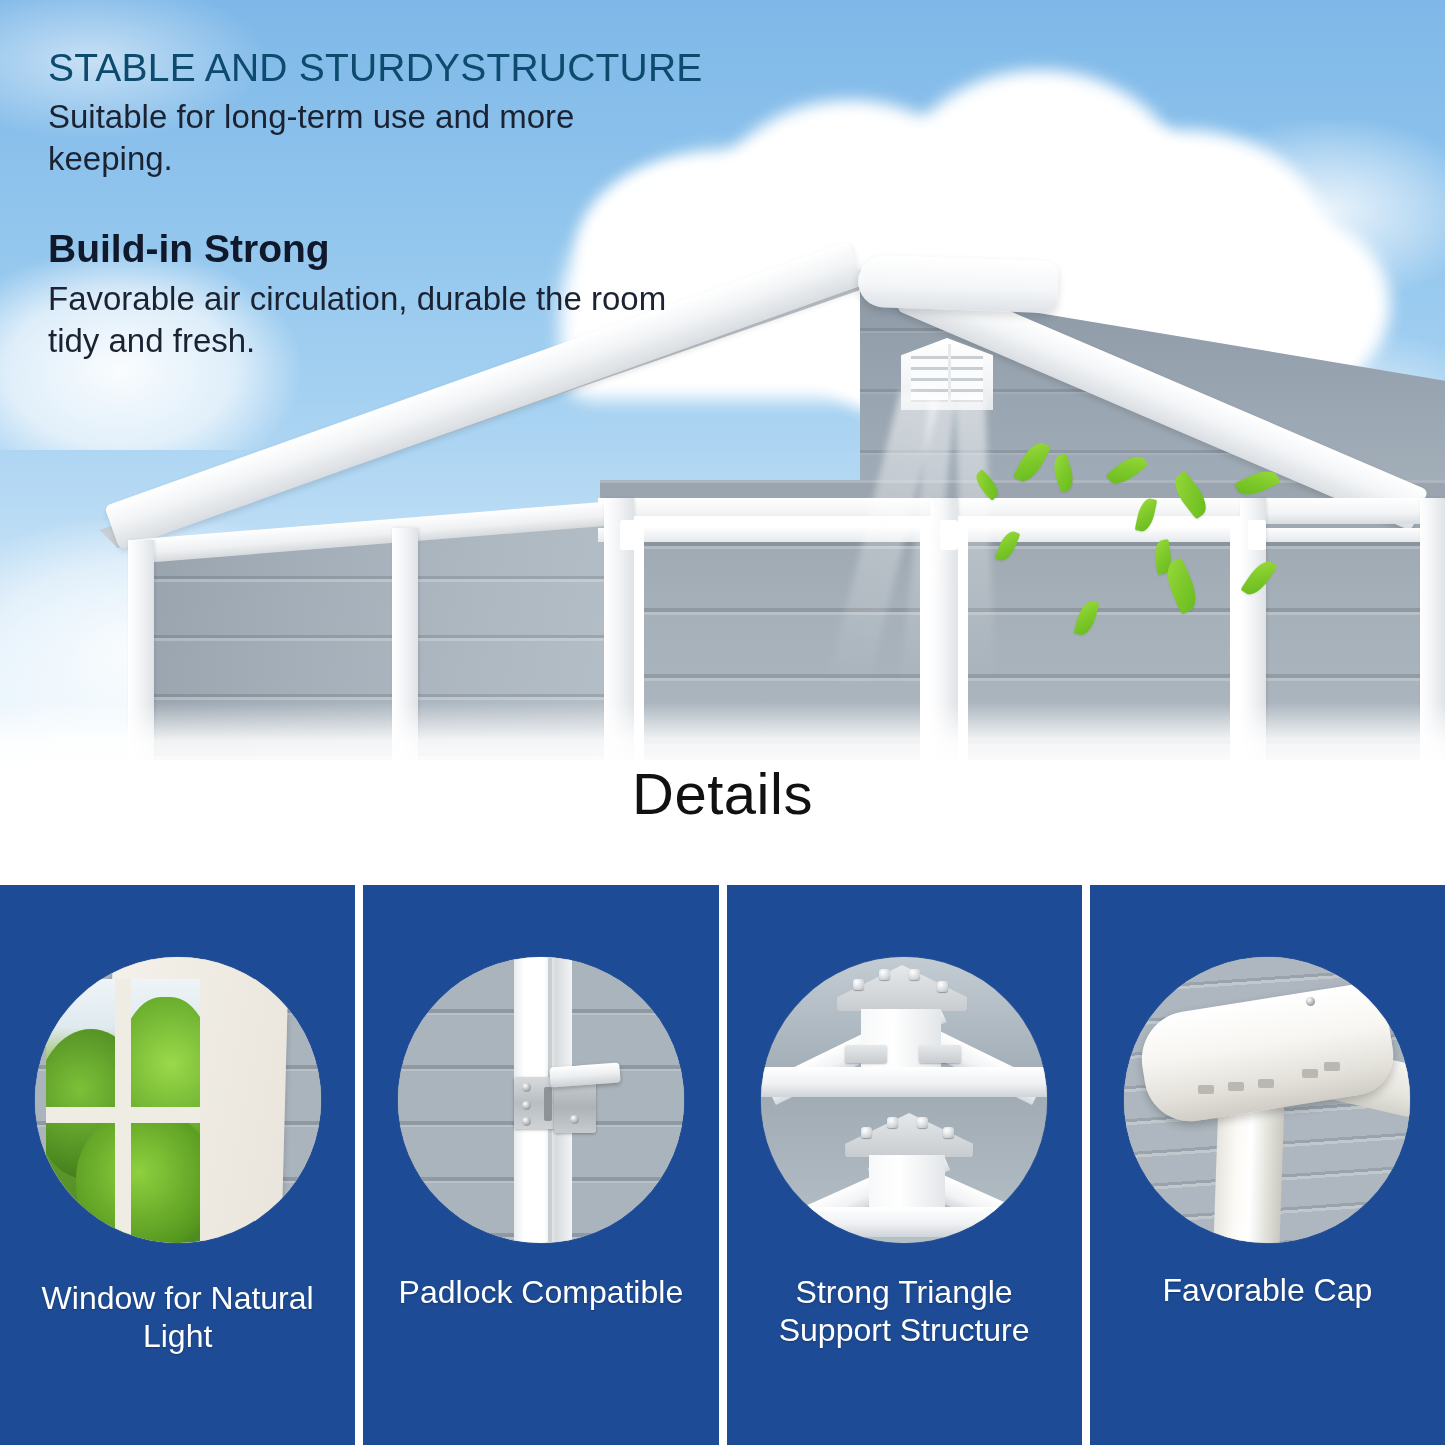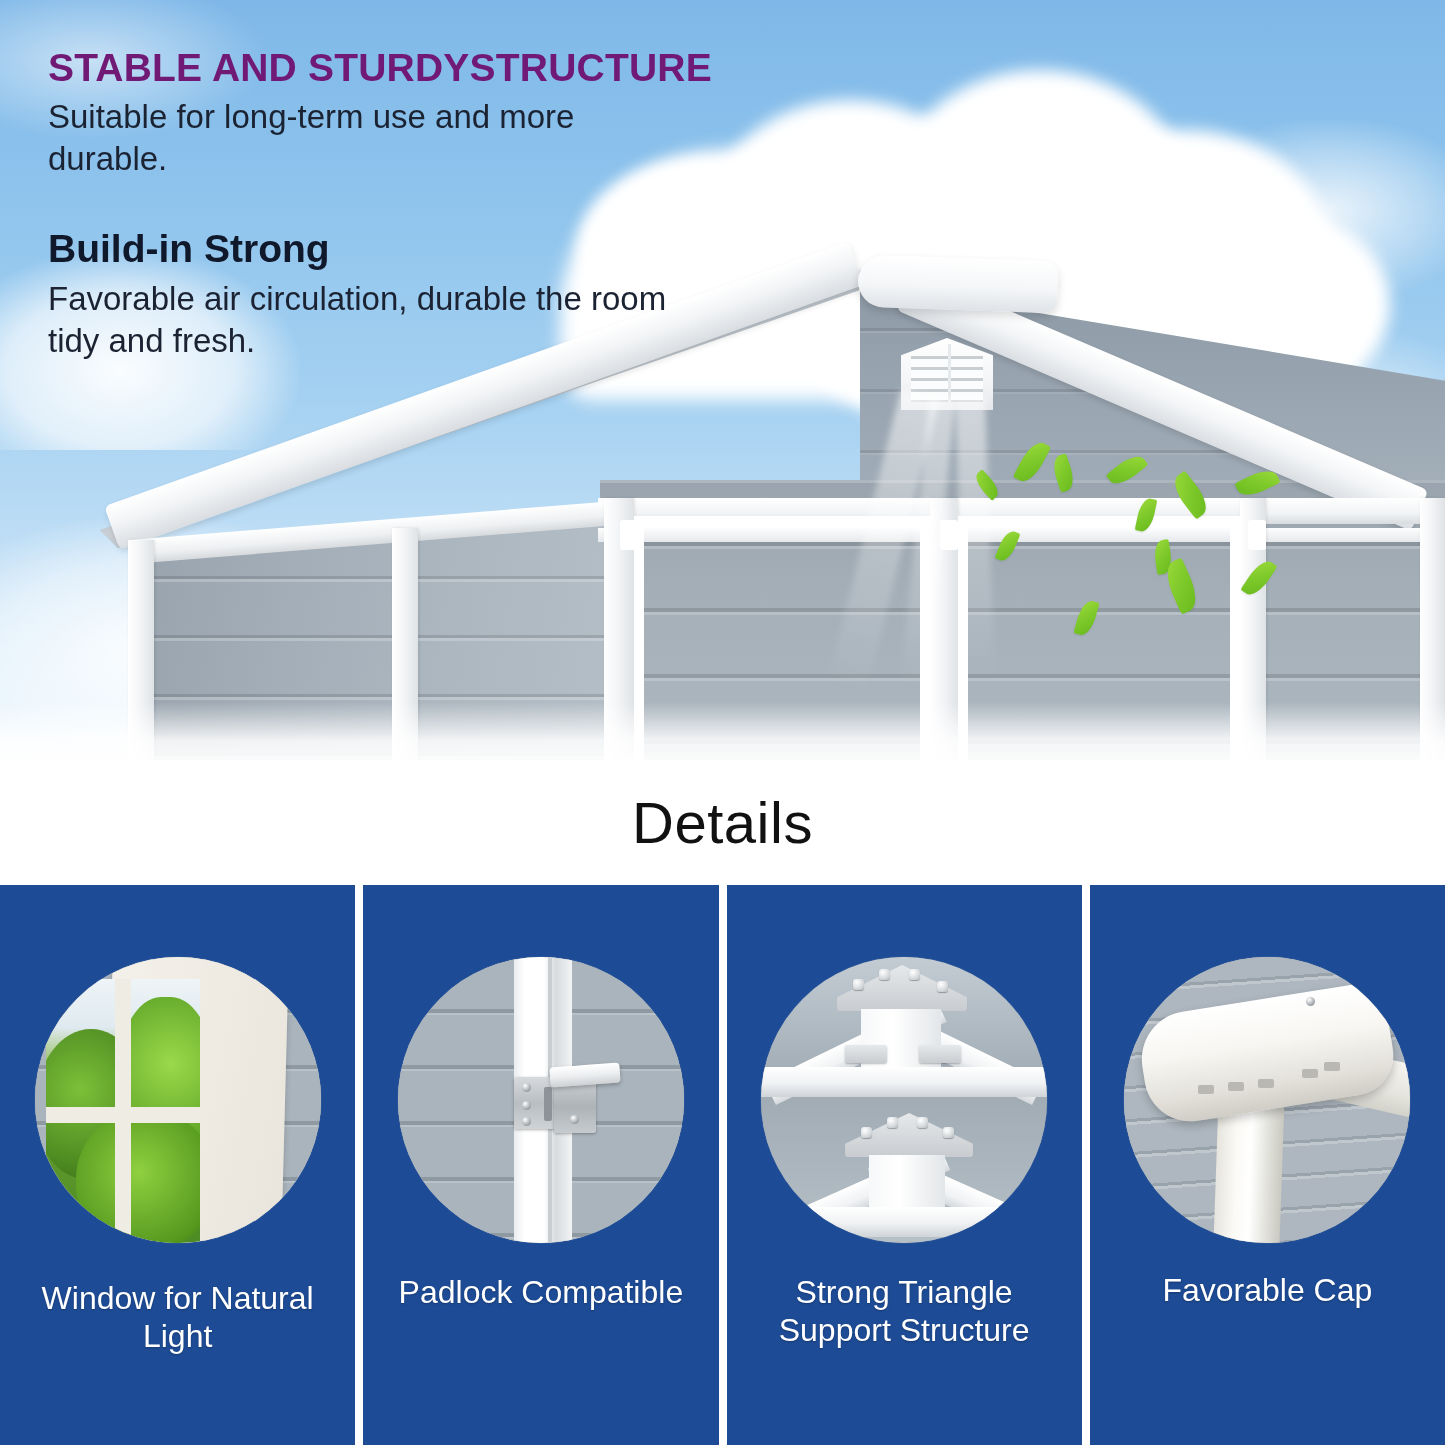--- a/index.html
+++ b/index.html
@@ -180,34 +180,34 @@
 
   
   .ray{
     position:absolute; background:linear-gradient(180deg, rgba(255,255,255,.55), rgba(255,255,255,0));
     transform-origin:top center; filter:blur(3px);
   }
 
   
   .hero-text{ position:absolute; left:48px; top:46px; z-index:50; }
   .h-title{
-    font-size:39px; letter-spacing:.2px; color:#701a75; font-weight:700;
+    font-size:39px; letter-spacing:.2px; color:#0c4a6e; font-weight:400;
     line-height:1.12; white-space:nowrap;
   }
   .h-body{
     font-size:33px; color:#1b2333; font-weight:400; line-height:1.27;
     margin-top:6px; max-width:640px;
   }
   .blk2{ margin-top:48px; }
   .h-title2{ font-size:39px; color:#10182b; font-weight:700; line-height:1.15; }
 
   
   .details-band{
     position:absolute; left:0; top:760px; width:1445px; height:125px;
-    background:#ffffff; display:flex; align-items:center; justify-content:center;
+    background:#ffffff; display:flex; align-items:flex-start; justify-content:center;
   }
   .details-title{ font-size:58px; color:#111111; font-weight:400; letter-spacing:.5px; }
 
   
   .panels{
     position:absolute; left:0; top:885px; width:1445px; height:560px;
     display:flex; gap:8px; background:#ffffff;
   }
   .panel{
     position:relative; flex:1 1 0; background:#1d4b95; overflow:hidden;
@@ -387,21 +387,21 @@
       <div class="leaf" style="left:1155px; top:540px; width:16px; height:34px; transform:rotate(-8deg);"></div>
       <div class="leaf" style="left:1000px; top:530px; width:15px; height:32px; transform:rotate(22deg);"></div>
       <div class="leaf" style="left:1170px; top:560px; width:23px; height:52px; transform:rotate(-24deg);"></div>
       <div class="leaf" style="left:1250px; top:558px; width:18px; height:40px; transform:rotate(34deg);"></div>
       <div class="leaf" style="left:980px; top:470px; width:14px; height:30px; transform:rotate(-42deg);"></div>
       <div class="leaf" style="left:1078px; top:600px; width:17px; height:36px; transform:rotate(16deg);"></div>
     </div>
 
     <div class="hero-text">
       <div class="h-title">STABLE AND STURDYSTRUCTURE</div>
-      <div class="h-body">Suitable for long-term use and more durable.</div>
+      <div class="h-body">Suitable for long-term use and more keeping.</div>
       <div class="blk2">
         <div class="h-title2">Build-in Strong</div>
         <div class="h-body">Favorable air circulation, durable the room tidy and fresh.</div>
       </div>
     </div>
 
     <div class="hero-fade"></div>
   </div>
 
   <div class="details-band">

